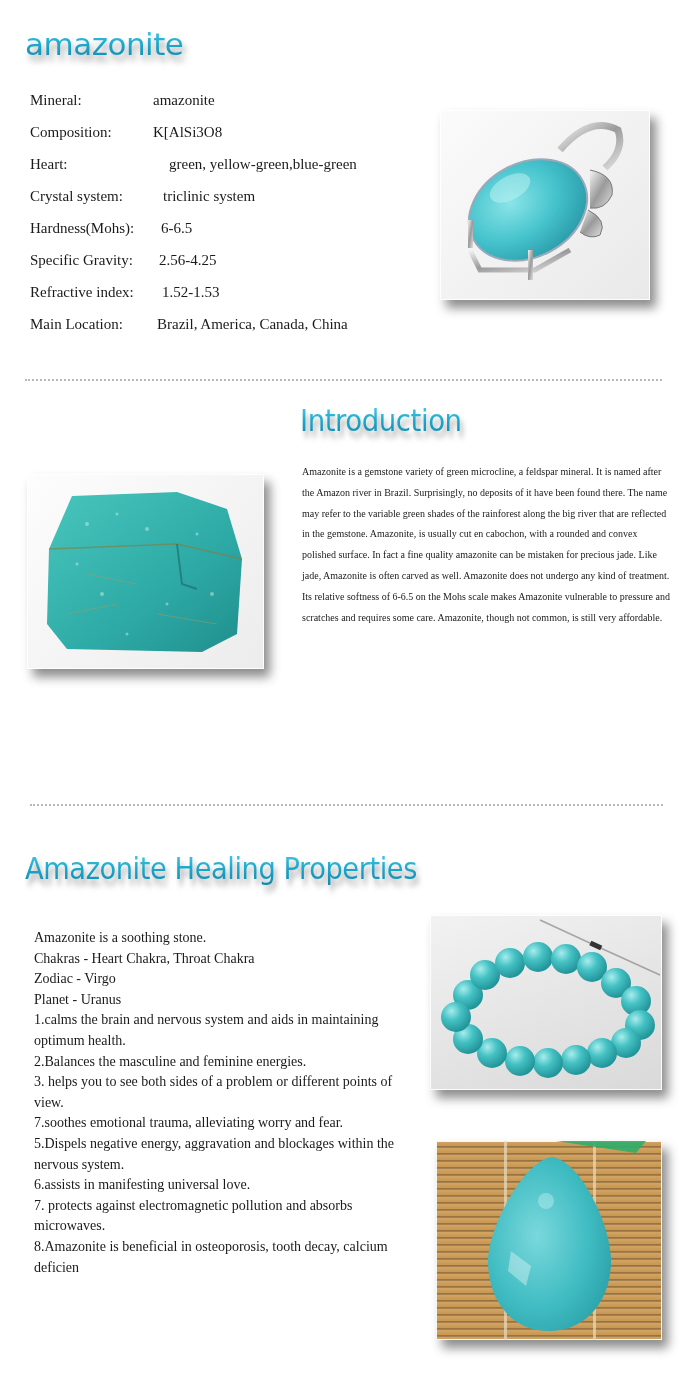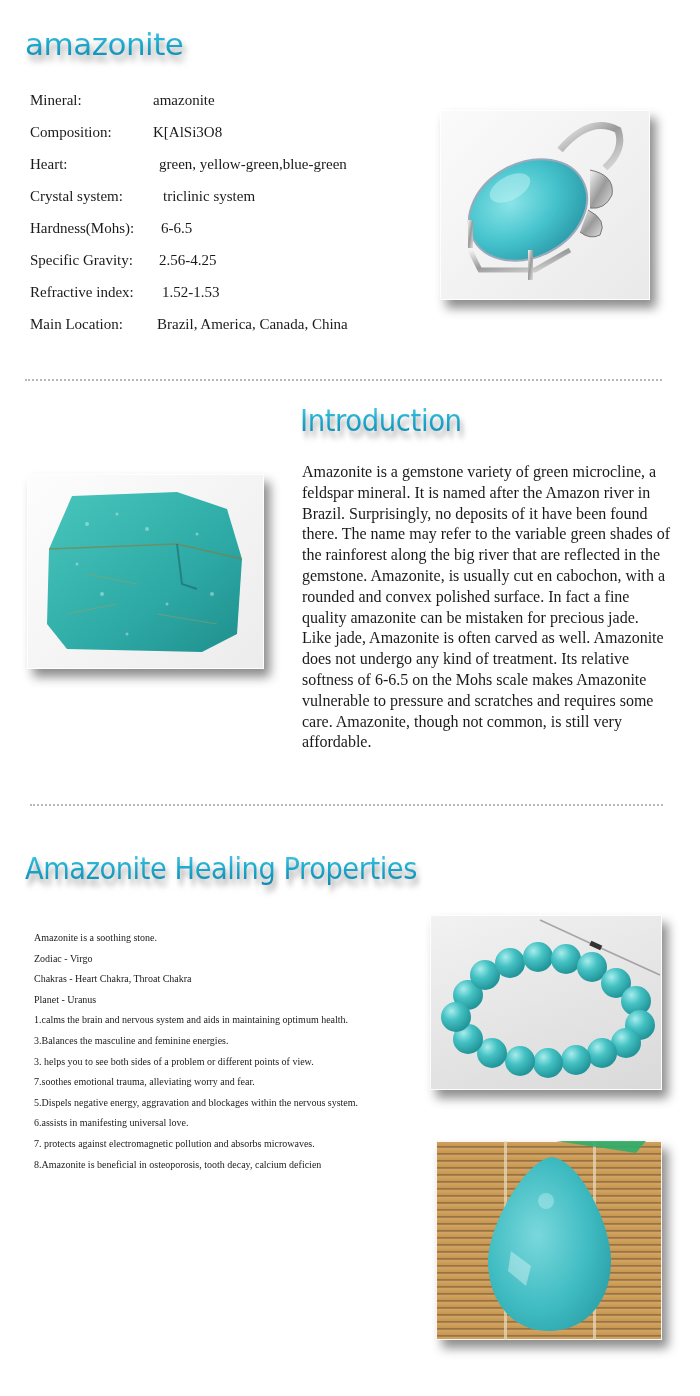--- a/index.html
+++ b/index.html
@@ -36,46 +36,46 @@
     }
 
     .dots {
       position: absolute;
       height: 0;
       border-top: 2px dotted #b8b8b8;
     }
 
     .intro-text {
       position: absolute; left: 302px; top: 462px; width: 370px;
-      font-size: 16px; line-height: 20.8px;
+      font-size: 10px; line-height: 20.8px;
     }
 
     .healing-text {
       position: absolute; left: 34px; top: 928px; width: 380px;
-      font-size: 10px; line-height: 20.6px;
+      font-size: 14px; line-height: 20.6px;
     }
     .healing-line { display: block; }
   </style>
 </head>
 <body>
 
 <h1 class="heading h-amazonite">amazonite</h1>
 
 <div class="props">
   <div class="prop-row">
     <span class="prop-label">Mineral:</span>
     <span class="prop-value" style="left:123px">amazonite</span>
   </div>
   <div class="prop-row">
     <span class="prop-label">Composition:</span>
     <span class="prop-value" style="left:123px">K[AlSi3O8</span>
   </div>
   <div class="prop-row">
     <span class="prop-label">Heart:</span>
-    <span class="prop-value" style="left:129px">green, yellow-green,blue-green</span>
+    <span class="prop-value" style="left:139px">green, yellow-green,blue-green</span>
   </div>
   <div class="prop-row">
     <span class="prop-label">Crystal system:</span>
     <span class="prop-value" style="left:133px">triclinic system</span>
   </div>
   <div class="prop-row">
     <span class="prop-label">Hardness(Mohs):</span>
     <span class="prop-value" style="left:131px">6-6.5</span>
   </div>
   <div class="prop-row">
@@ -149,25 +149,25 @@
 </div>
 
 <p class="intro-text">Amazonite is a gemstone variety of green microcline, a feldspar mineral. It is named after the Amazon river in Brazil. Surprisingly, no deposits of it have been found there. The name may refer to the variable green shades of the rainforest along the big river that are reflected in the gemstone. Amazonite, is usually cut en cabochon, with a rounded and convex polished surface. In fact a fine quality amazonite can be mistaken for precious jade. Like jade, Amazonite is often carved as well. Amazonite does not undergo any kind of treatment. Its relative softness of 6-6.5 on the Mohs scale makes Amazonite vulnerable to pressure and scratches and requires some care. Amazonite, though not common, is still very affordable.</p>
 
 <div class="dots" style="left:30px; top:804px; width:633px;"></div>
 
 <h2 class="heading h-healing">Amazonite Healing Properties</h2>
 
 <div class="healing-text">
   <span class="healing-line">Amazonite is a soothing stone.</span>
+  <span class="healing-line">Chakras - Heart Chakra, Throat Chakra</span>
   <span class="healing-line">Zodiac - Virgo</span>
-  <span class="healing-line">Chakras - Heart Chakra, Throat Chakra</span>
   <span class="healing-line">Planet - Uranus</span>
   <span class="healing-line">1.calms the brain and nervous system and aids in maintaining optimum health.</span>
-  <span class="healing-line">3.Balances the masculine and feminine energies.</span>
+  <span class="healing-line">2.Balances the masculine and feminine energies.</span>
   <span class="healing-line">3. helps you to see both sides of a problem or different points of view.</span>
   <span class="healing-line">7.soothes emotional trauma, alleviating worry and fear.</span>
   <span class="healing-line">5.Dispels negative energy, aggravation and blockages within the nervous system.</span>
   <span class="healing-line">6.assists in manifesting universal love.</span>
   <span class="healing-line">7. protects against electromagnetic pollution and absorbs microwaves.</span>
   <span class="healing-line">8.Amazonite is beneficial in osteoporosis, tooth decay, calcium deficien</span>
 </div>
 
 <div class="photo-frame" style="left:430px; top:915px; width:232px; height:175px; background:linear-gradient(160deg,#f2f2f2,#d9d9d9);" title="amazonite bead bracelet">
   <svg width="232" height="175" viewBox="0 0 232 175">

